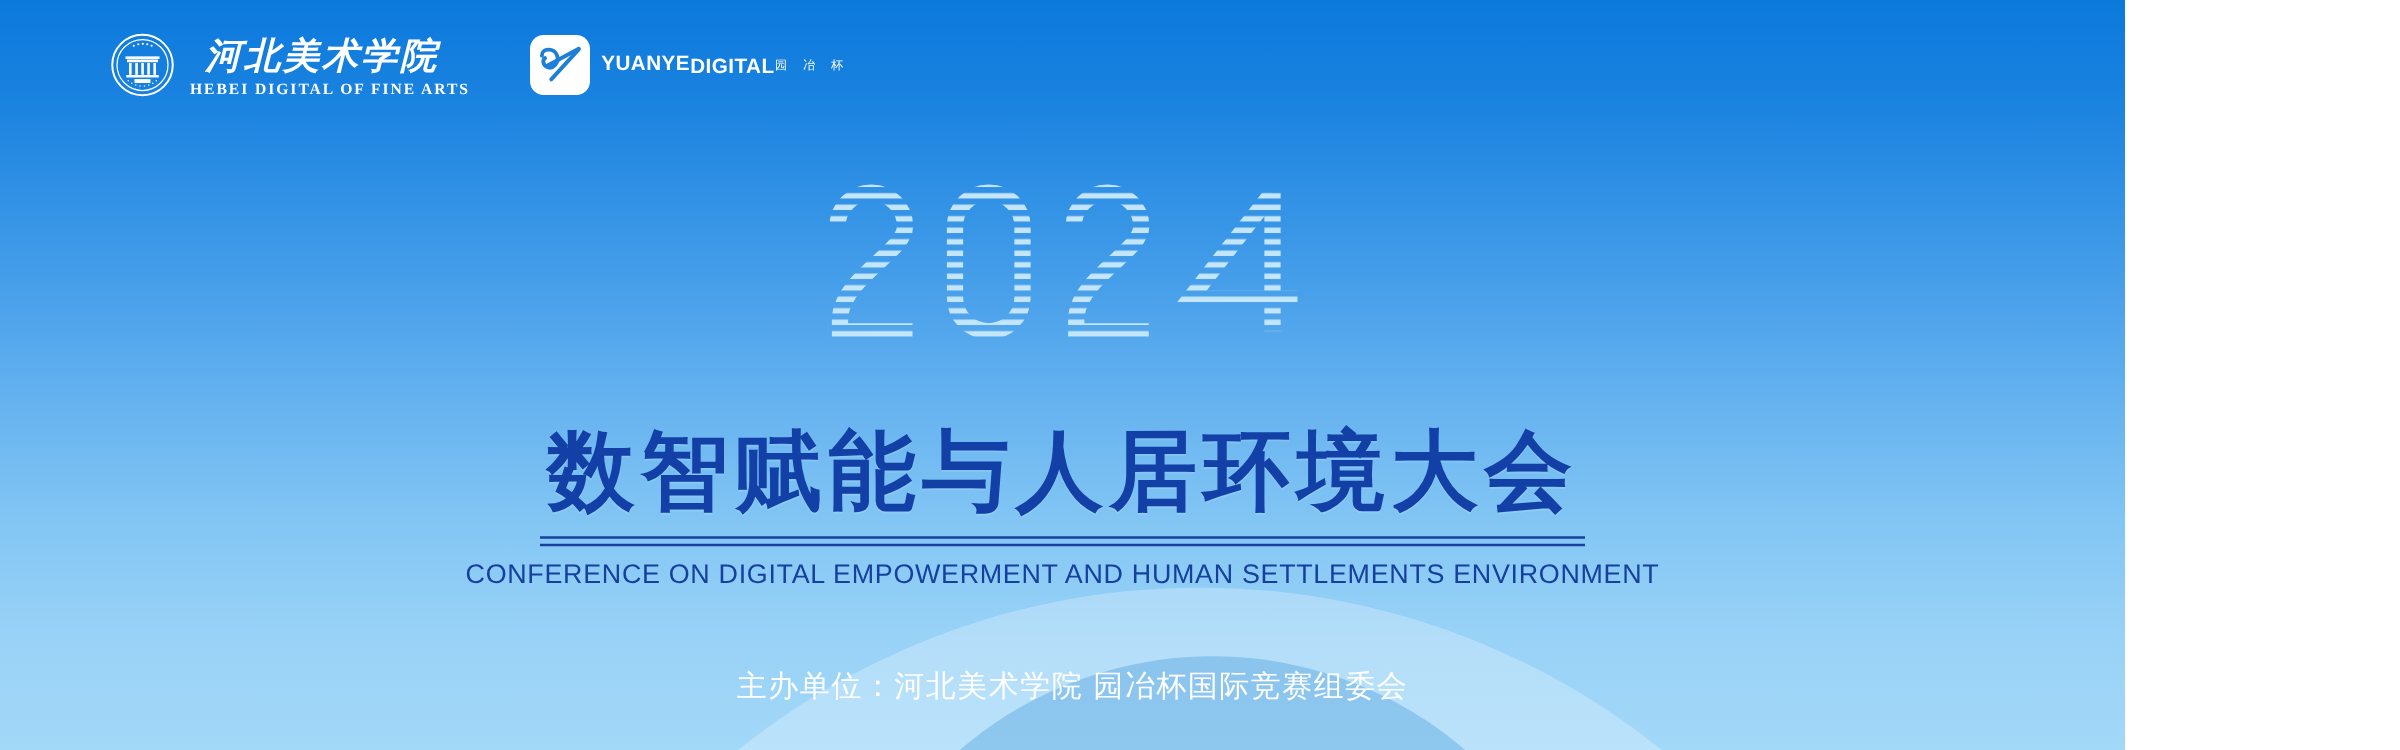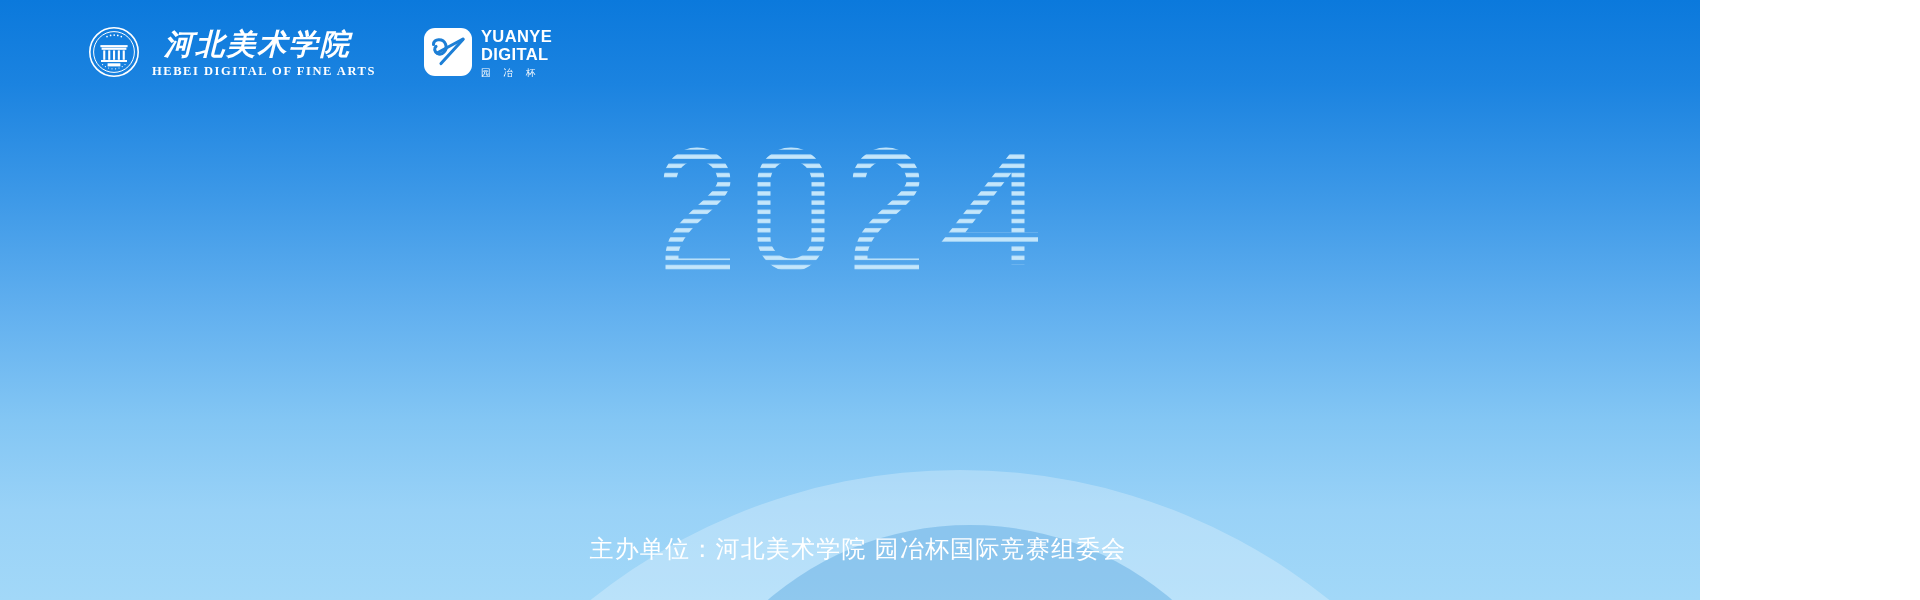--- a/index.html
+++ b/index.html
@@ -91,21 +91,20 @@
     align-items: center;
     gap: 9px;
   }
   .yuanye-mark {
     width: 48px;
     height: 48px;
     flex: 0 0 48px;
   }
   .yuanye-words {
     display: flex;
-    flex-direction: column;
     justify-content: center;
     line-height: 1;
   }
   .yuanye-line1,
   .yuanye-line2 {
     color: #ffffff;
     font-size: 16.5px;
     font-weight: 700;
     letter-spacing: 0.4px;
   }
@@ -271,16 +270,26 @@
         <path d="M209 46 A27 27 0 1 1 263 46 C263 66 215 86 211 118 L211 130 L269 130" stroke-linecap="butt"></path>
 
         <path d="M368 19 L302 104 L388 104" stroke-linecap="butt"></path>
         <path d="M368 19 L368 130" stroke-linecap="butt"></path>
       </g>
 
       <text x="200" y="142" font-size="0" fill="none">2024</text>
     </svg>
   </div>
 
+  <div class="title-block">
+    <div class="title-cn">数智赋能与人居环境大会</div>
+
+    <div class="rule-group">
+      <div class="rule"></div>
+      <div class="rule"></div>
+    </div>
+
+    <div class="title-en">CONFERENCE ON DIGITAL EMPOWERMENT AND HUMAN SETTLEMENTS ENVIRONMENT</div>
+  </div>
 
   <div class="organizer">主办单位：河北美术学院  园冶杯国际竞赛组委会</div>
 
 </div>
 
 </body></html>

